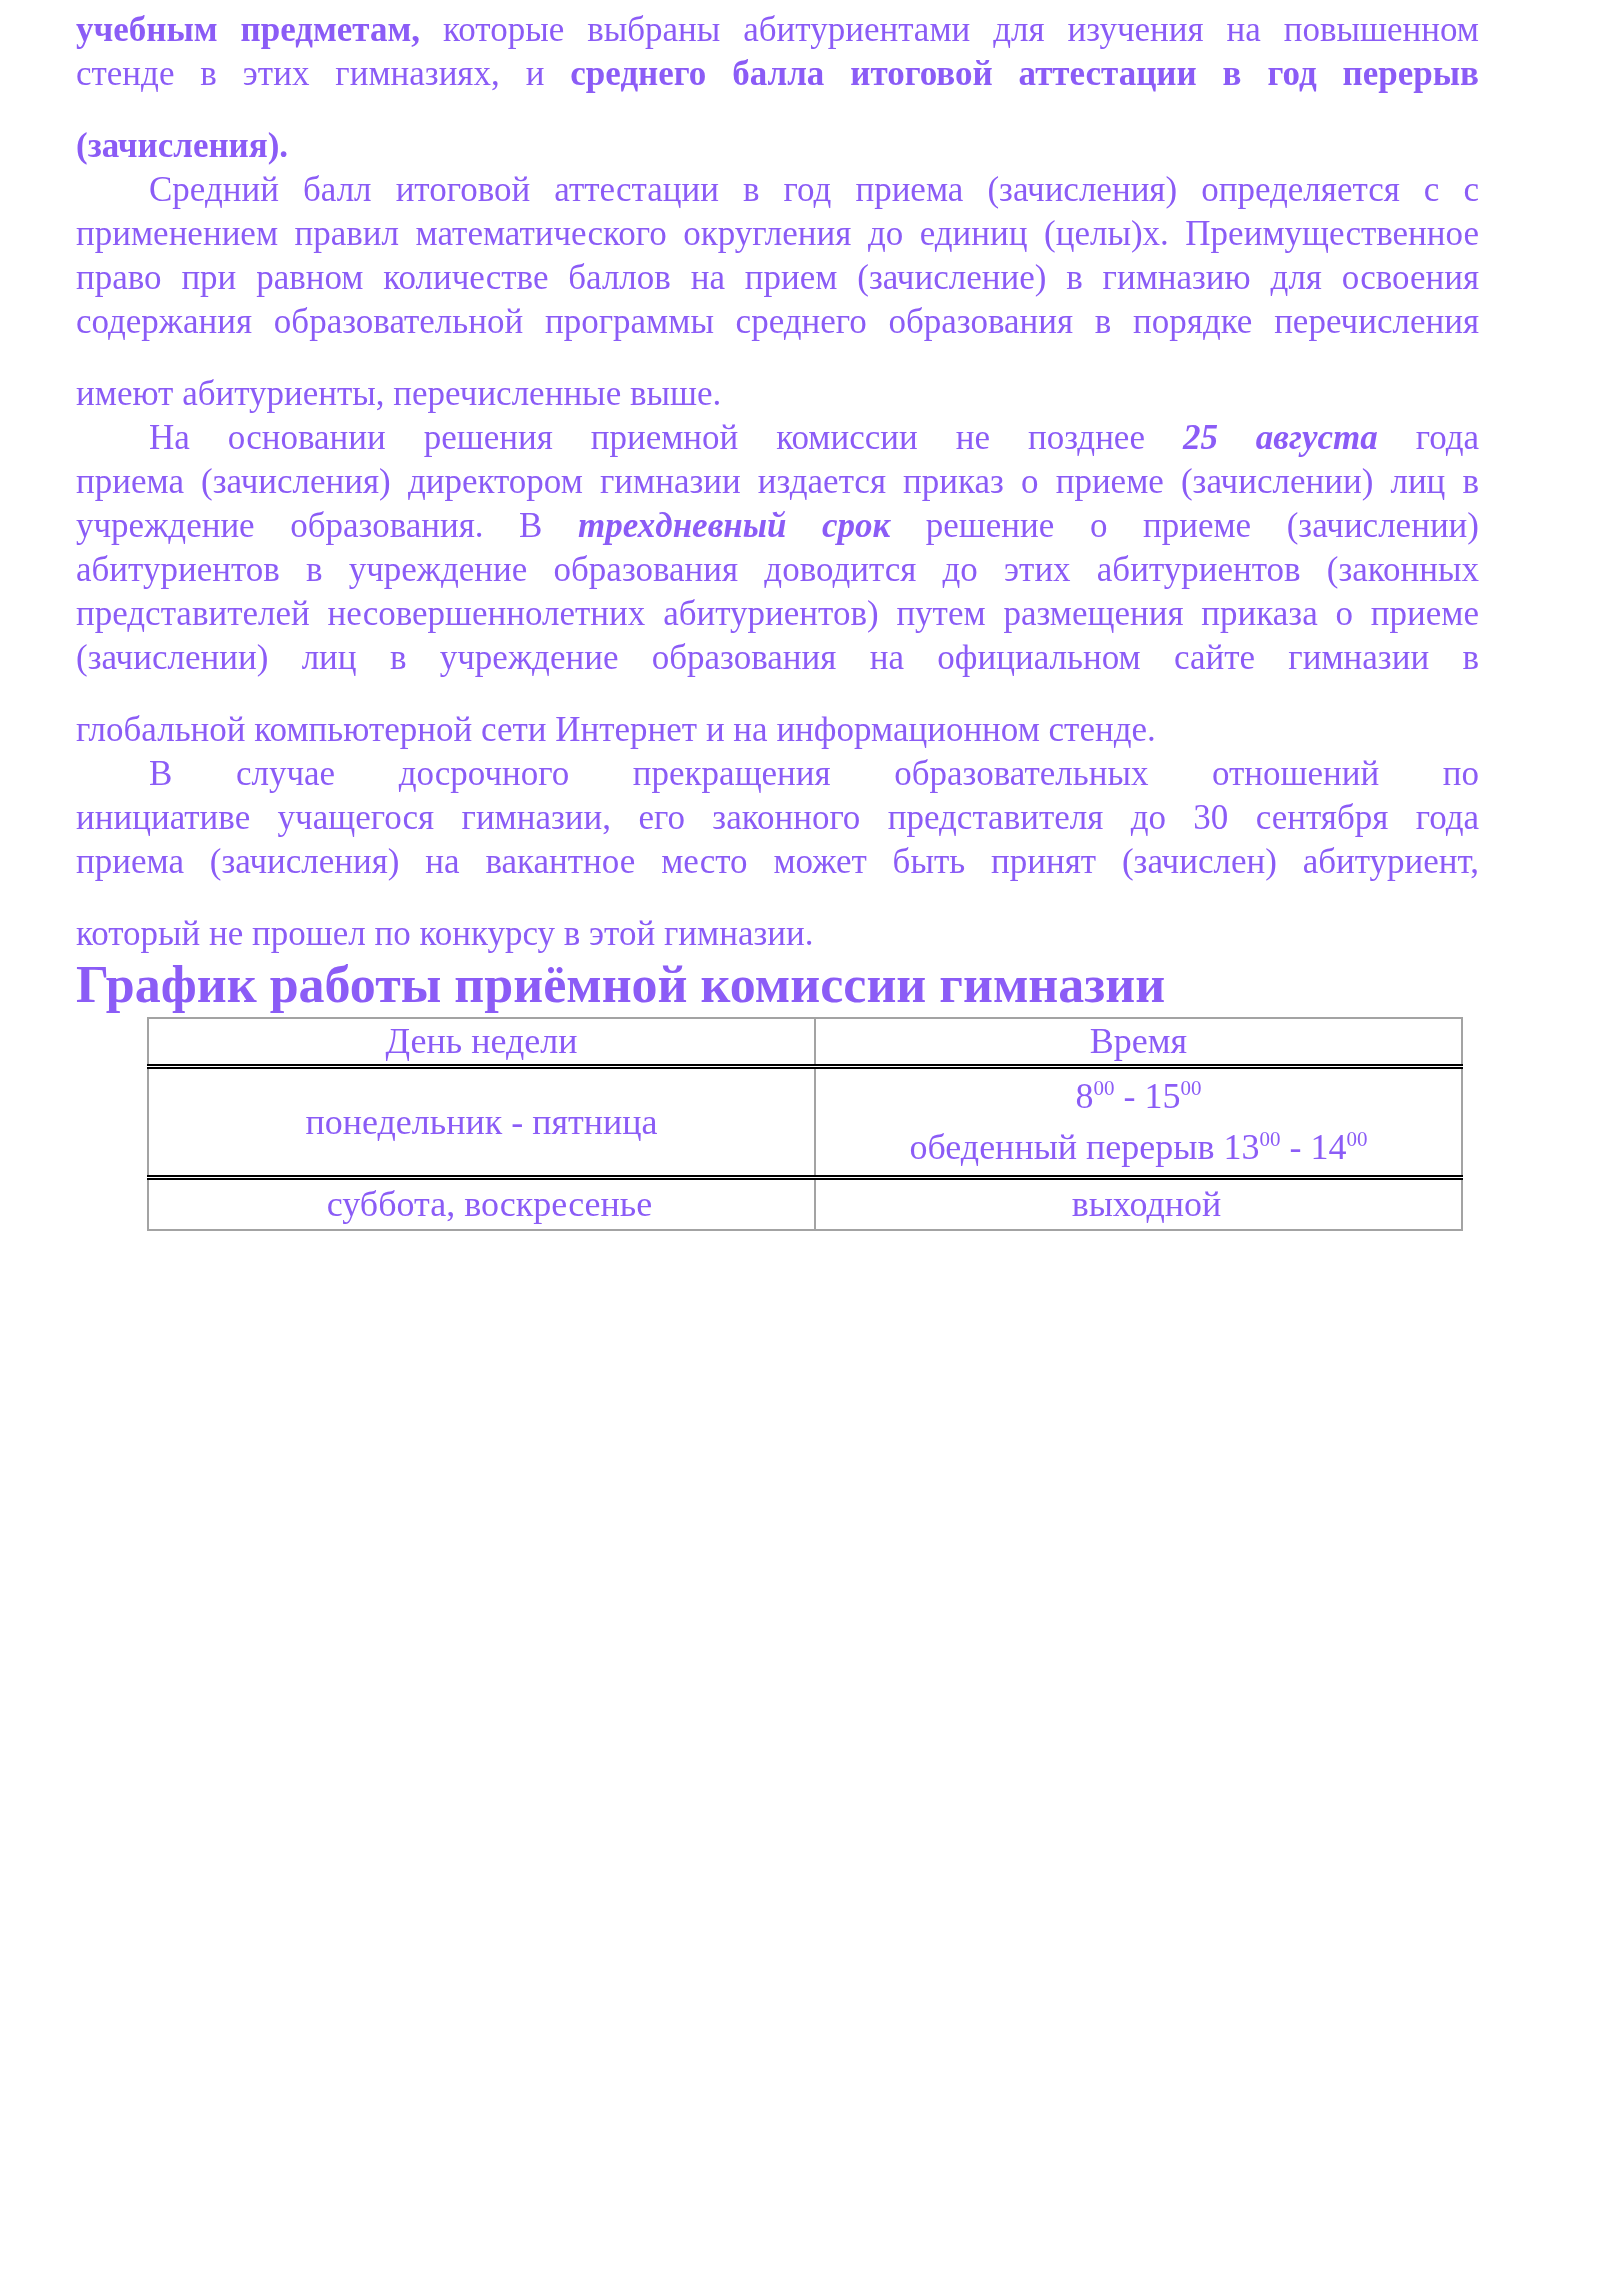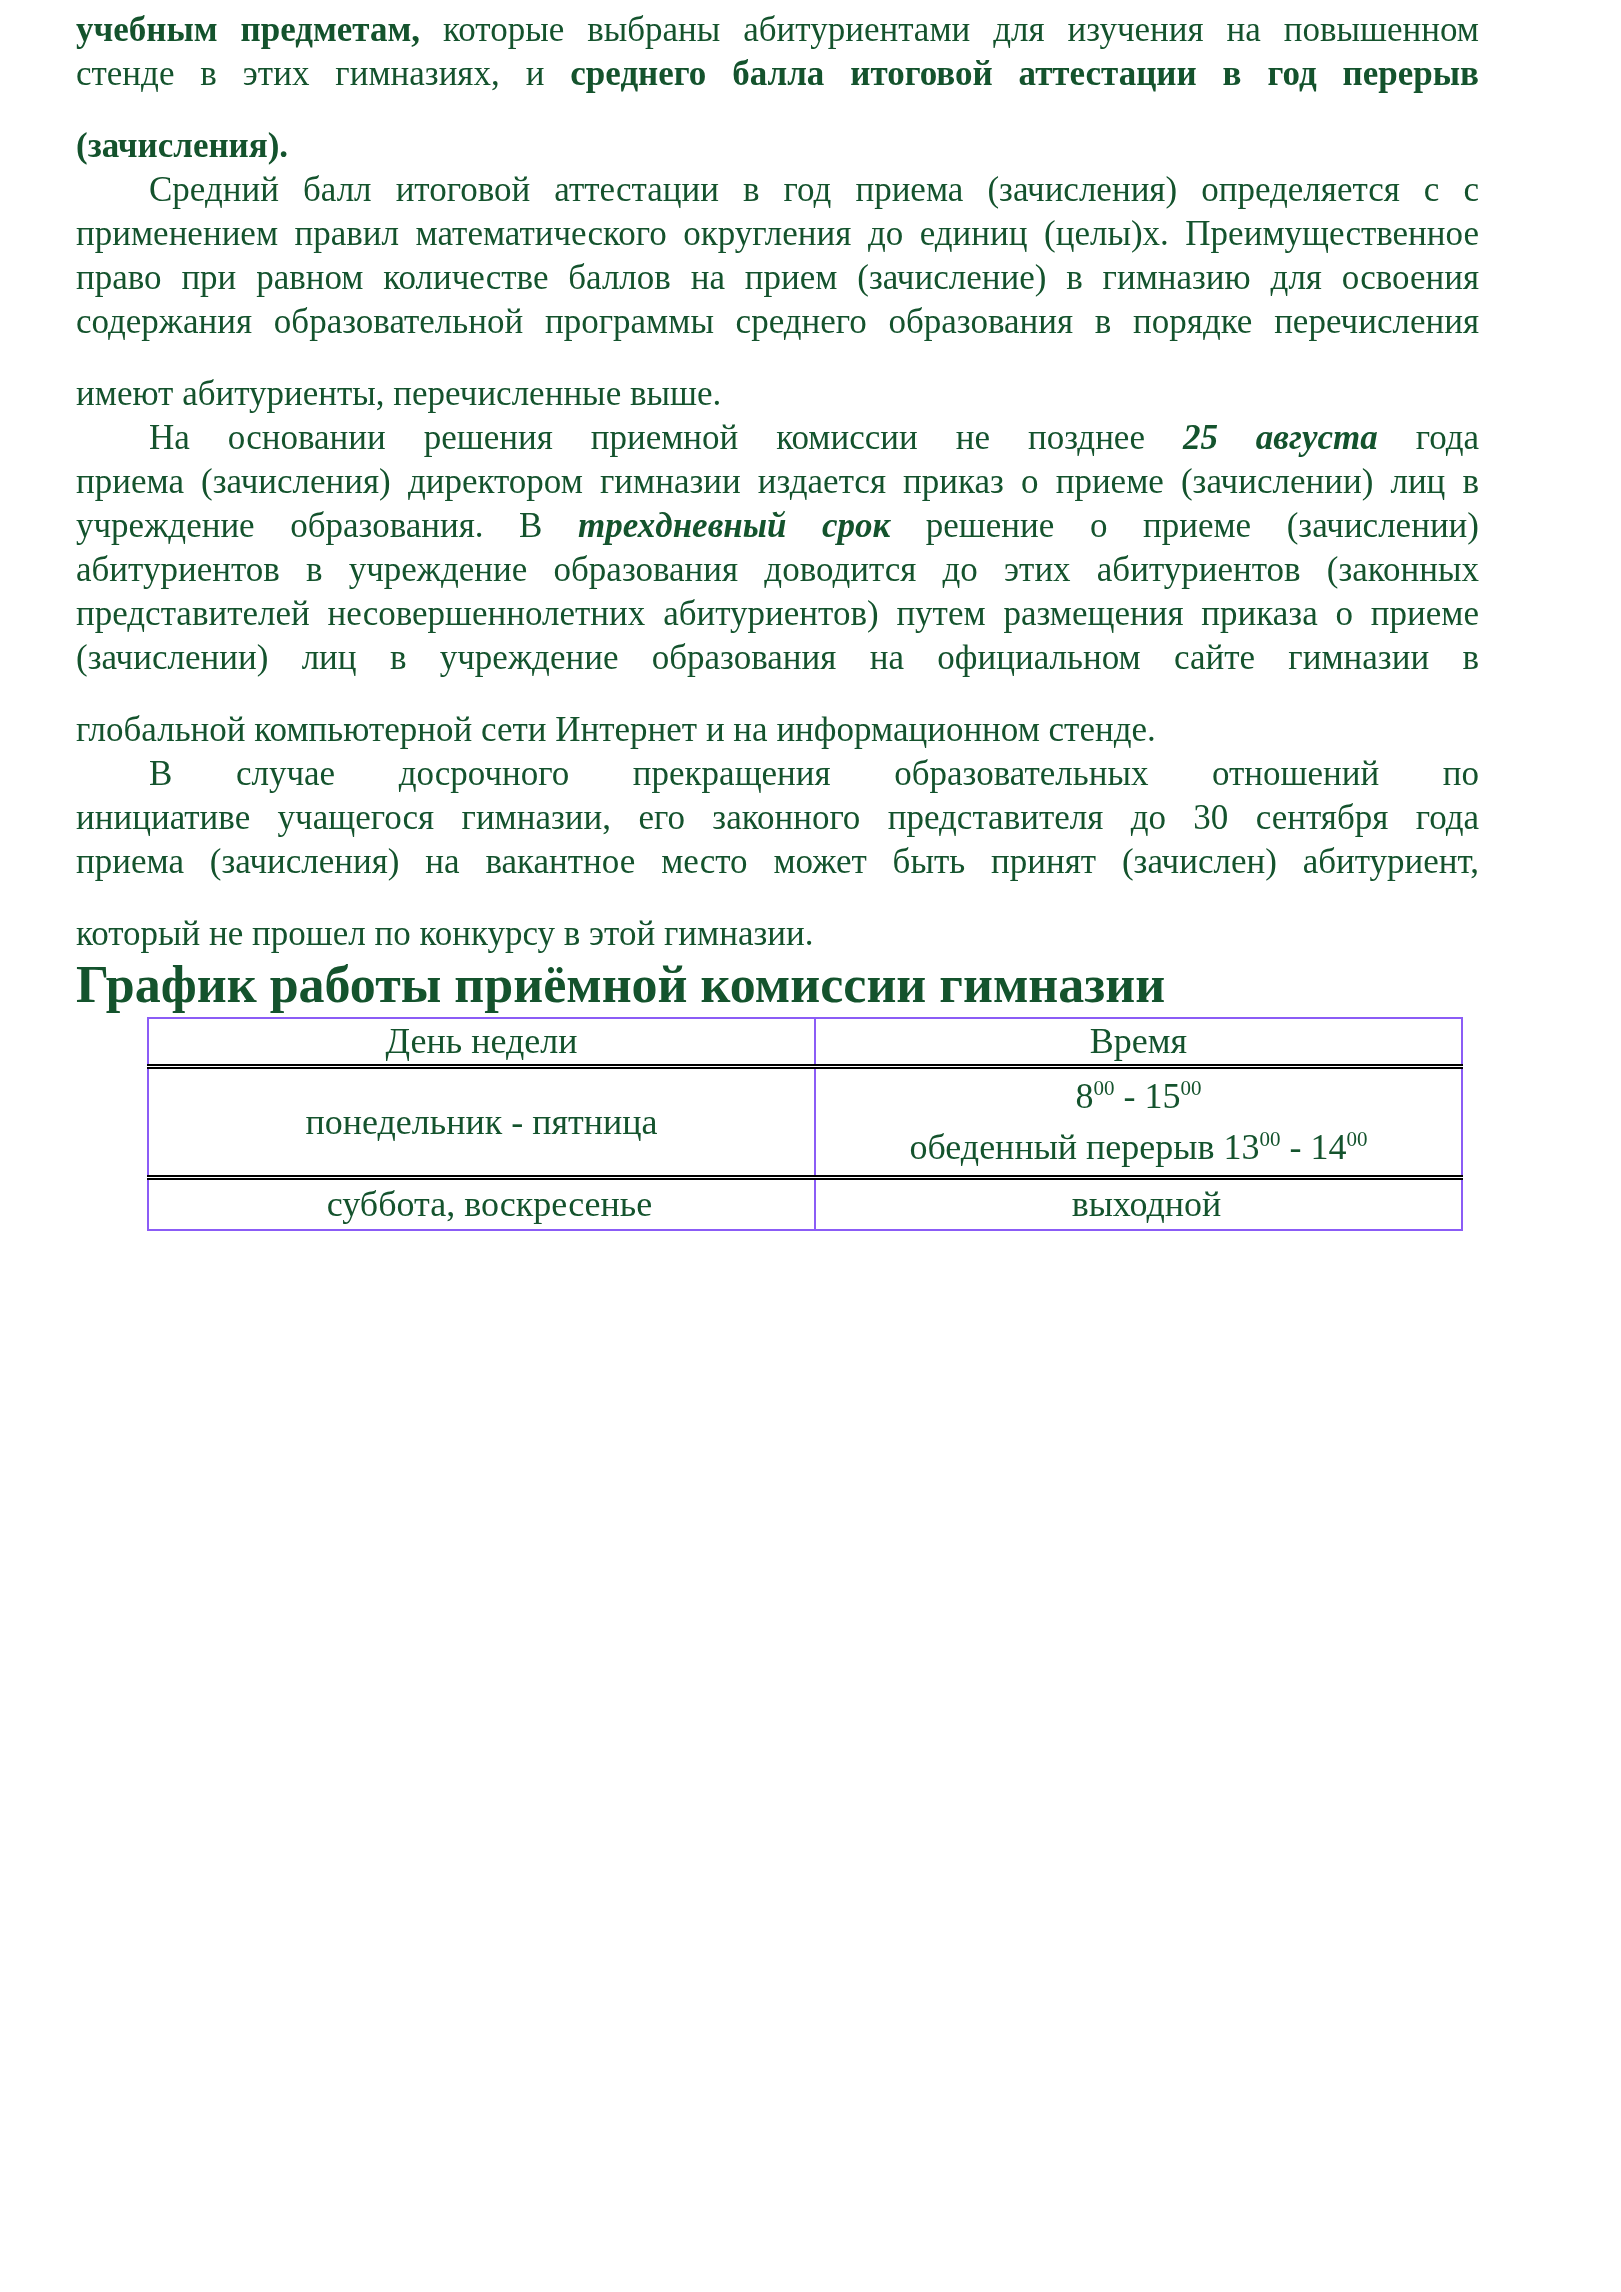--- a/index.html
+++ b/index.html
@@ -1,21 +1,21 @@
 <!DOCTYPE html>
 <html><head>
 <meta charset="utf-8">
 <style>
   html, body { margin: 0; padding: 0; background: #ffffff; }
   .page {
     position: relative;
     width: 1555px;
     height: 2293px;
     background: #ffffff;
-    color: #14532d;
+    color: #8b5cf6;
     font-family: "Liberation Serif", "DejaVu Serif", serif;
     font-size: 35px;
     line-height: 44px;
     box-sizing: border-box;
     overflow: hidden;
   }
   .content { padding: 7.8px 76px 0 76px; }
   .para { margin: 0; }
   .line { text-align: justify; }
   .fj { text-align-last: justify; }
@@ -30,21 +30,21 @@
     line-height: 53px;
     margin-top: 2px;
   }
   table.schedule {
     border-collapse: collapse;
     table-layout: fixed;
     width: 1313px;
     margin: 5.9px 0 0 71px;
   }
   .schedule th, .schedule td {
-    border: 2px solid #8b5cf6;
+    border: 2px solid #a3a3a3;
     font-weight: normal;
     font-size: 36px;
     text-align: center;
     padding: 0;
     vertical-align: middle;
   }
   .schedule th { height: 45px; }
   .schedule tr.r2 th, .schedule tr.r2 td { border-top: 5.9px double #000000; }
   .schedule tr.r3 th, .schedule tr.r3 td { border-top: 5.9px double #000000; padding-left: 16px; }
   .schedule tr.r2 td { height: 106px; }

